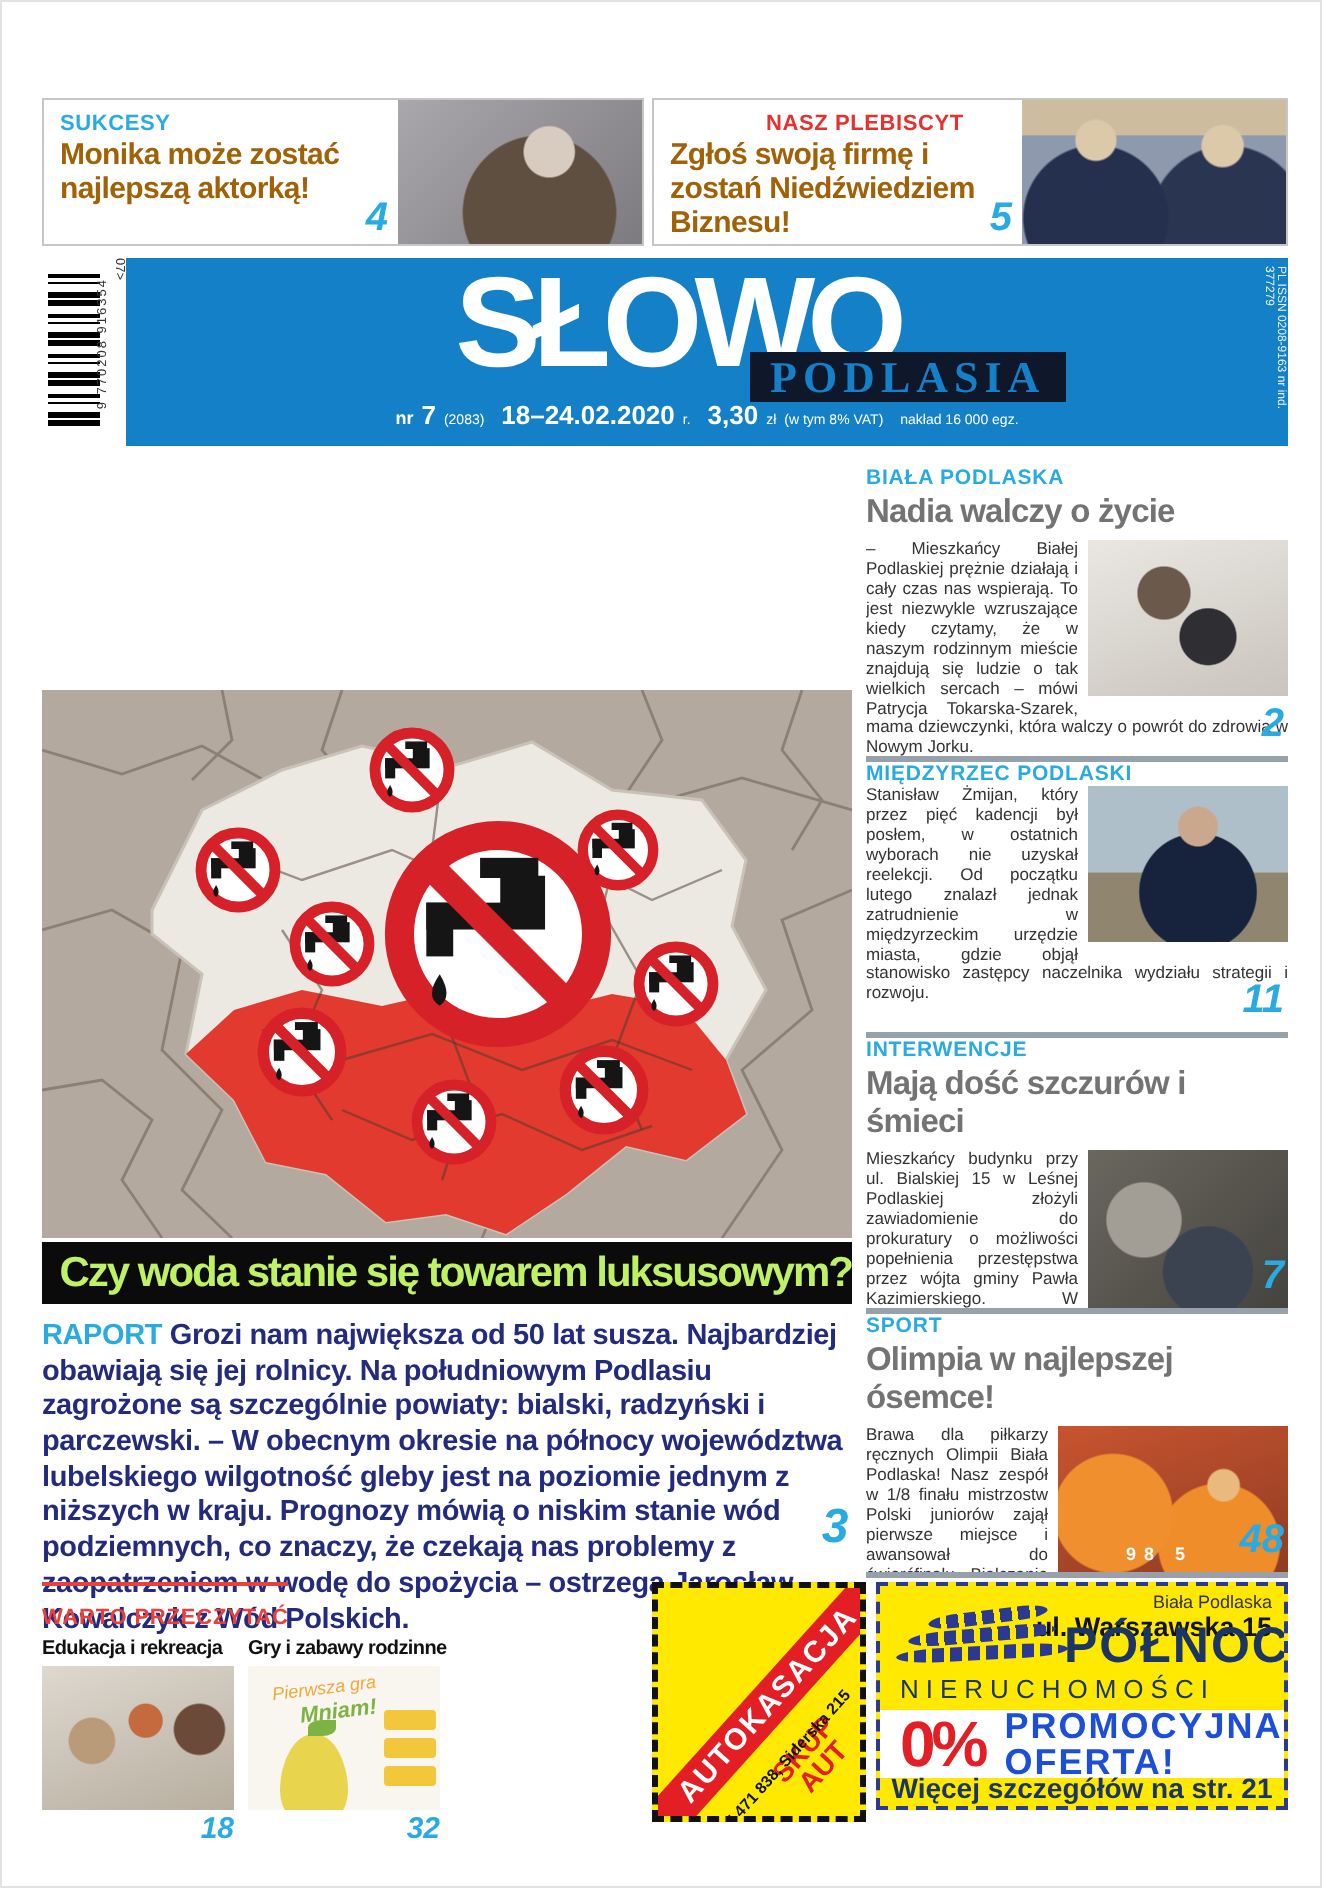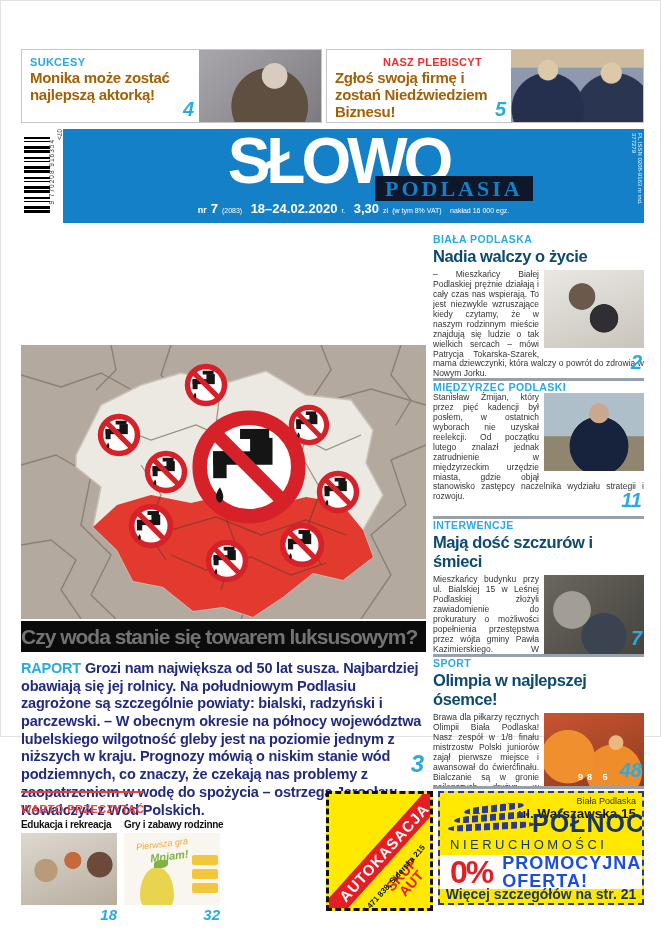--- a/index.html
+++ b/index.html
@@ -1,17 +1,17 @@
 <!DOCTYPE html>
 <html><head>
 <meta charset="utf-8">
 <style>
   html,body{margin:0;padding:0;width:661px;height:944px;overflow:hidden;
     font-family:"Liberation Sans",sans-serif;background:#fff;}
-  .page{position:absolute;inset:0;width:661px;height:737px;background:#fff;
+  .page{position:absolute;inset:0;width:661px;height:944px;background:#fff;
     border:1px solid #e2e2e2;box-sizing:border-box;}
   .cyan{color:#29abe2;}
   .red{color:#e8312e;padding-left:48px;}
 
   
   .teaser{position:absolute;top:48px;height:74px;border:1px solid #c6c6c6;
     box-sizing:border-box;display:flex;background:#fff;}
   .t-left{left:20px;width:301px;}
   .t-right{left:325px;width:318px;}
   .t-text{flex:1;position:relative;padding:6px 8px 2px;}
@@ -57,35 +57,35 @@
   .issn{position:absolute;right:1px;top:4px;writing-mode:vertical-rl;
     font-size:6px;color:#fff;opacity:.9;}
 
   
   .headline{position:absolute;left:20px;top:232px;width:405px;height:112px;
     background:#0b0b0b;color:#fff;text-align:center;font-weight:bold;
     font-size:43px;letter-spacing:-3px;line-height:1.12;padding-top:4px;
     box-sizing:border-box;}
   .map{position:absolute;left:20px;top:344px;width:405px;height:274px;overflow:hidden;}
   .subbanner{position:absolute;left:20px;top:620px;width:405px;height:31px;
-    background:#0b0b0b;color:#737373;text-align:left;font-weight:bold;
+    background:#0b0b0b;color:#bef264;text-align:right;font-weight:bold;
     font-size:21px;letter-spacing:-1px;line-height:31px;}
 
   
   .raport{position:absolute;left:20px;top:659px;width:405px;height:122px;
     font-size:14.5px;font-weight:bold;color:#232b7e;line-height:1.22;
     letter-spacing:-.2px;}
   .raport .r-page{position:absolute;right:2px;bottom:4px;font-size:24px;
     font-weight:bold;font-style:italic;color:#29abe2;}
 
   
   .rc{position:absolute;left:432px;width:211px;box-sizing:border-box;
     border-bottom:3px solid #97a1ab;overflow:hidden;}
   .rc-kicker{font-size:10.5px;font-weight:bold;color:#29abe2;letter-spacing:.4px;}
-  .rc-title{font-size:16.5px;font-weight:bold;color:#0c4a6e;letter-spacing:-.4px;
+  .rc-title{font-size:16.5px;font-weight:bold;color:#737373;letter-spacing:-.4px;
     margin:2px 0 4px;}
   .rc-body{font-size:8.5px;color:#333;line-height:1.17;text-align:justify;}
   .rc-photo{float:right;width:100px;height:78px;margin:0 0 2px 5px;}
   .rc-page{position:absolute;right:2px;bottom:4px;font-size:20px;font-weight:bold;
     font-style:italic;color:#29abe2;}
   .ph-nadia{background:
     radial-gradient(circle at 38% 34%,#6b5a4c 0 16%,rgba(0,0,0,0) 17%),
     radial-gradient(circle at 60% 62%,#2e2e33 0 18%,rgba(0,0,0,0) 19%),
     linear-gradient(160deg,#eae7e2,#c9c4bd);}
   .ph-zmijan{background:
@@ -93,21 +93,21 @@
     radial-gradient(circle at 55% 68%,#17233d 0 38%,rgba(0,0,0,0) 39%),
     linear-gradient(180deg,#aebfca 0 55%,#90856f 56%);}
   .ph-trash{height:92px;background:
     radial-gradient(circle at 28% 38%,#a29e96 0 20%,rgba(0,0,0,0) 21%),
     radial-gradient(circle at 60% 66%,#3c4350 0 26%,rgba(0,0,0,0) 27%),
     linear-gradient(135deg,#6a675f,#43413c);}
   .ph-handball{position:relative;background:
     radial-gradient(circle at 72% 38%,#e9b97e 0 8%,rgba(0,0,0,0) 9%),
     radial-gradient(circle at 24% 56%,#f08f2e 0 30%,rgba(0,0,0,0) 31%),
     radial-gradient(circle at 70% 76%,#ef8d2b 0 30%,rgba(0,0,0,0) 31%),
-    linear-gradient(160deg,#c8542f,#8c3b22);}
+    linear-gradient(160deg,#c8542f,#8c3b22); padding-left: 15px;}
   .jersey{position:absolute;left:34px;bottom:8px;color:#fff;font-weight:bold;
     font-size:9px;letter-spacing:4px;}
 
   
   .bottom-left{position:absolute;left:20px;top:790px;width:303px;}
   .wp-label{display:inline-block;color:#e8413c;font-size:11px;font-weight:bold;
     letter-spacing:.4px;border-top:2px solid #e8413c;padding-top:10px;}
   .cards{display:flex;gap:7px;margin-top:2px;}
   .card{width:96px;}
   .card-title{font-size:10px;font-weight:bold;color:#111;white-space:nowrap;

